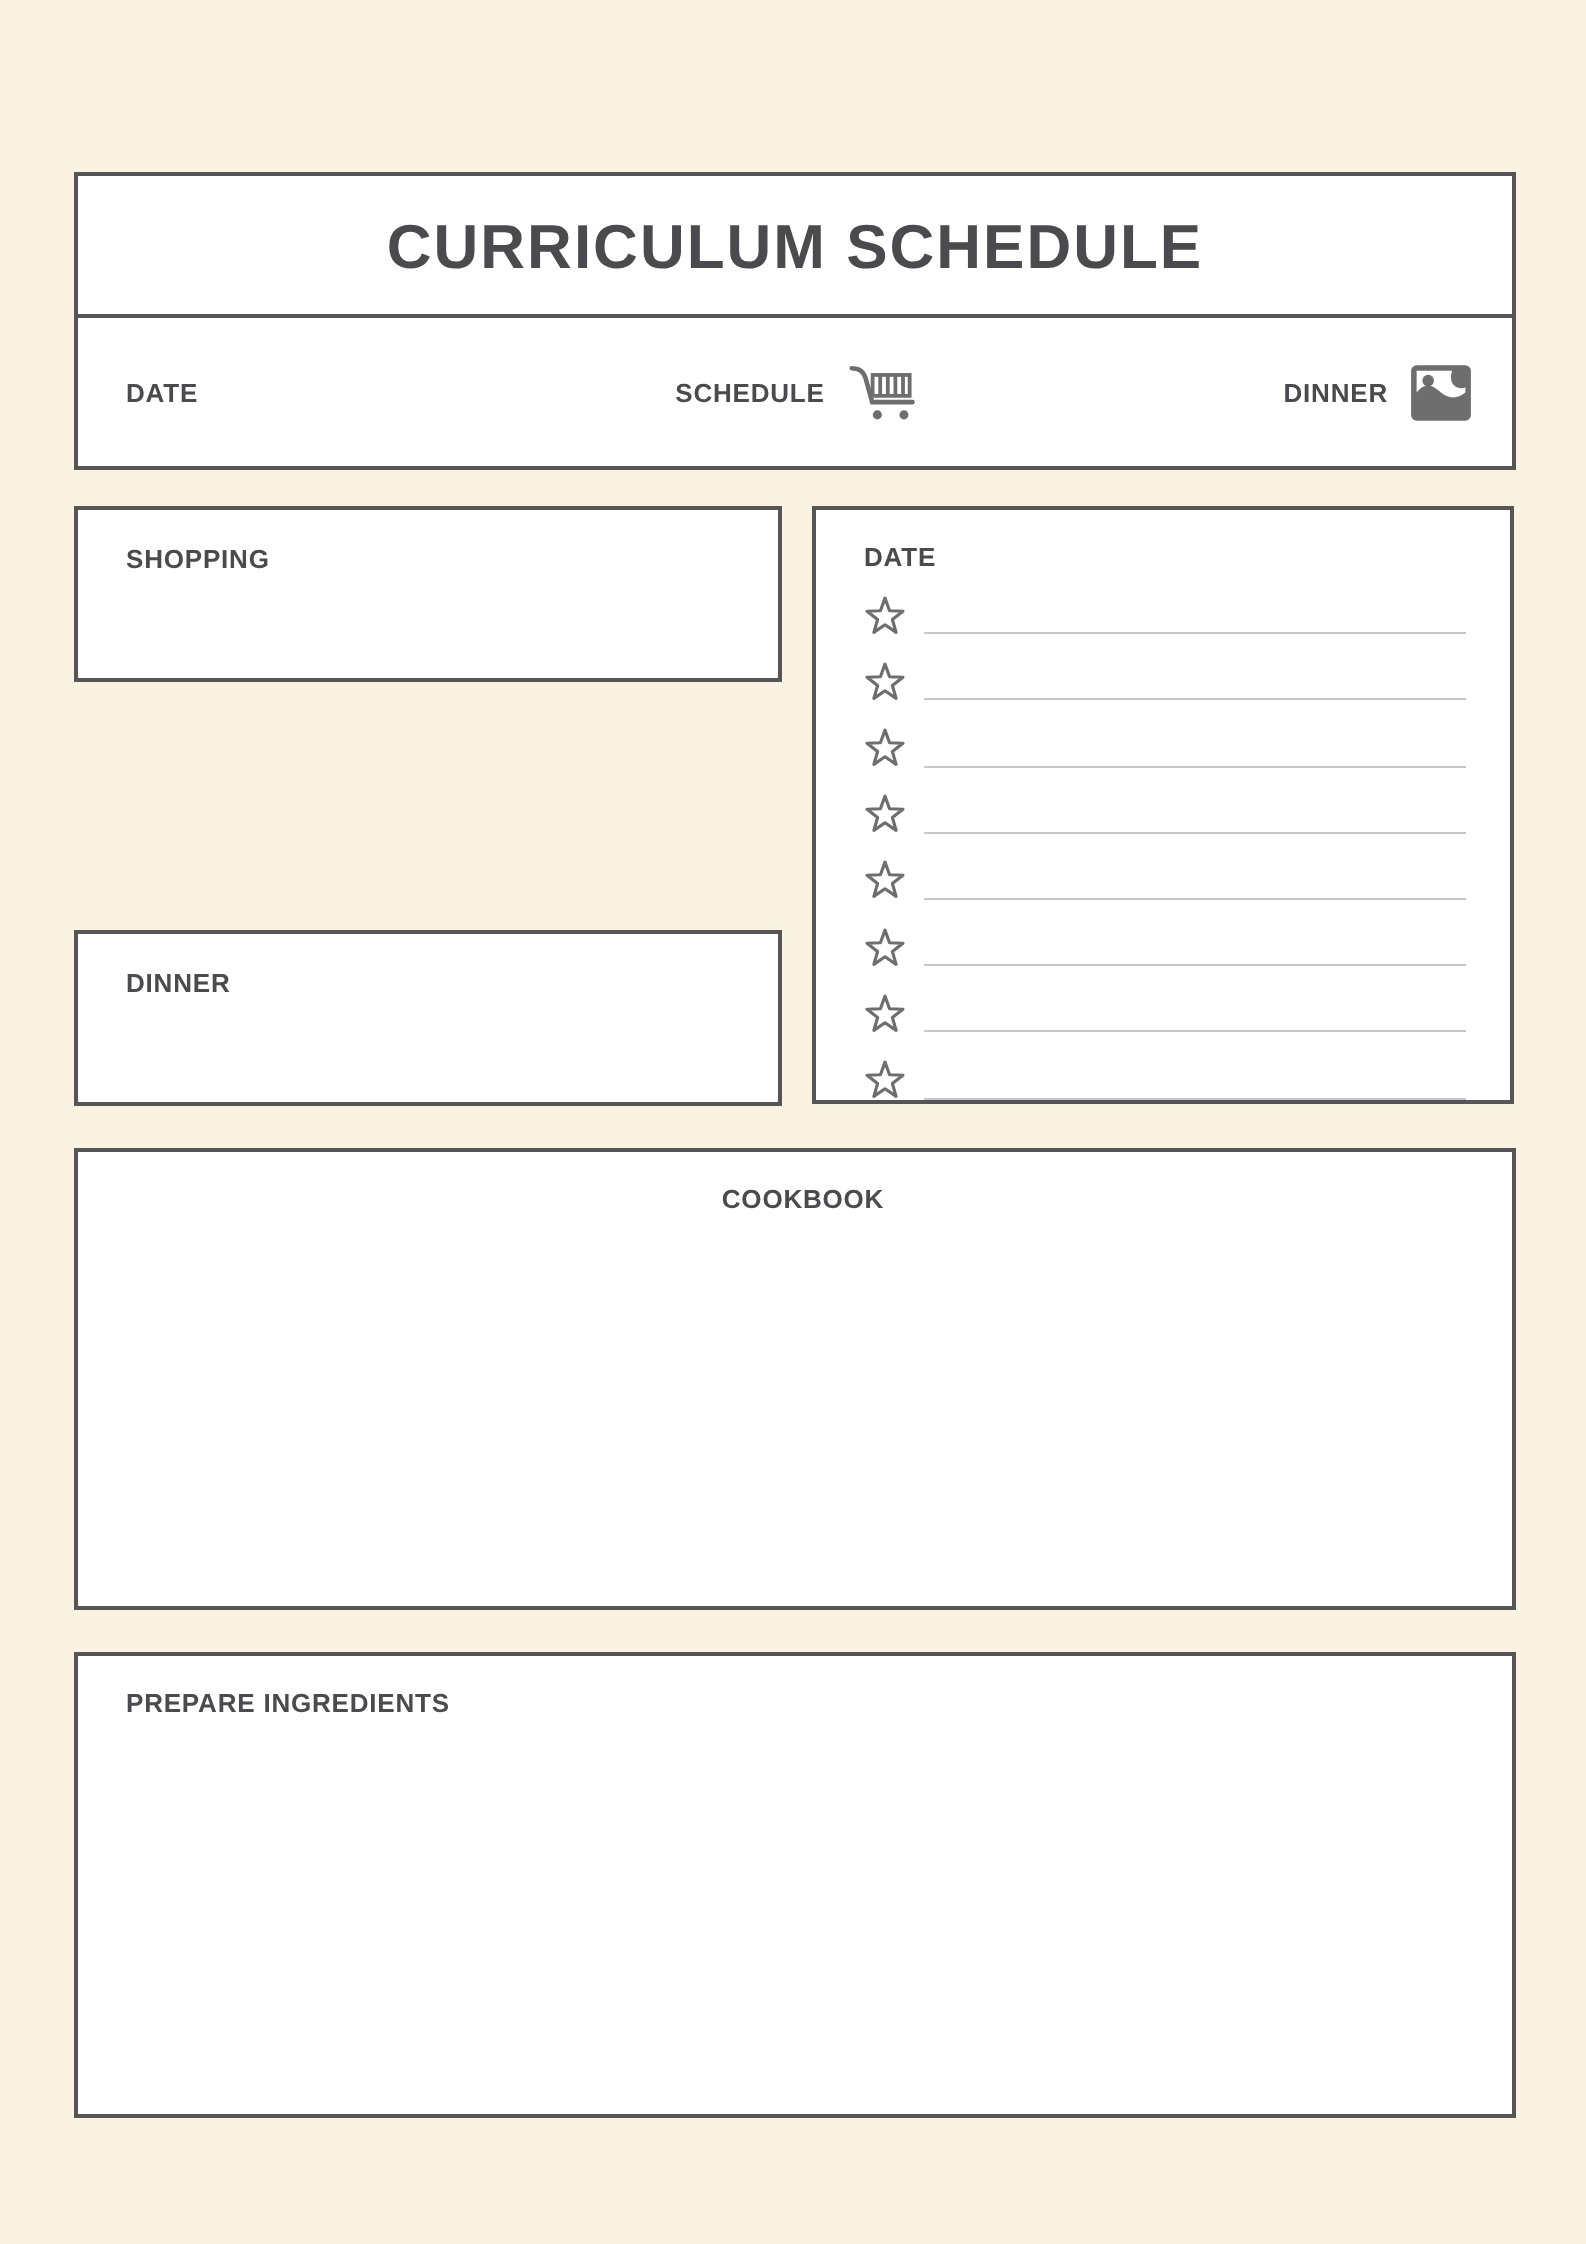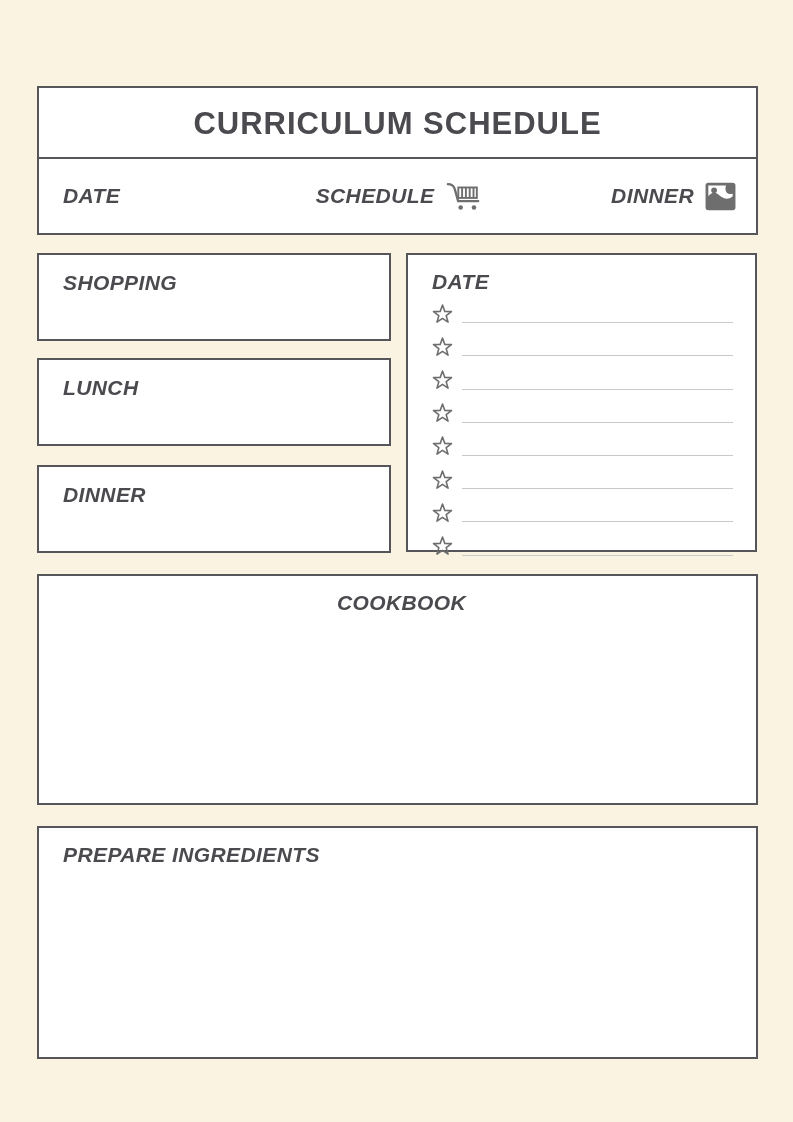--- a/index.html
+++ b/index.html
@@ -20,24 +20,23 @@
     color:var(--text);
     overflow:hidden;
   }
   .box{
     position:absolute;
     background:var(--box-background);
     border:2px solid var(--border);
   }
   .label{
     font-weight:700;
-    font-size:21px;
+    font-size:13px;
     letter-spacing:0.4px;
     color:var(--text);
-    font-style:italic;
   }
   
   .title-box{
     left:37px;top:62px;width:721px;height:76px;
     display:flex;align-items:center;justify-content:center;margin-top:24px;
   }
   .title-box h1{
     margin:0;
     font-size:31px;
     font-weight:700;
@@ -128,23 +127,20 @@
           <path d="M3 3 H19 C17.2 8.5 20.5 12 25 10.5 L25 12.8 C19 17.8 14.5 13 11.5 10.8 C8.6 8.7 5.4 9.4 3 12.8 Z" fill="#ffffff"></path>
           <circle cx="8.2" cy="7.4" r="2.6" fill="#6e6e6e"></circle>
         </svg>
       </span>
     </div>
   </section>
 
   <section class="box meal-box meal-breakfast">
     <span class="label">SHOPPING</span>
   </section>
-  <section class="box meal-box meal-lunch">
-    <span class="label">LUNCH</span>
-  </section>
   <section class="box meal-box meal-dinner">
     <span class="label">DINNER</span>
   </section>
 
   <section class="box date-box">
     <span class="label">DATE</span>
     <div class="checklist-rows">
       <div class="checklist-row">
         <span class="star">
           <svg width="21" height="20" viewBox="0 0 20 19">

